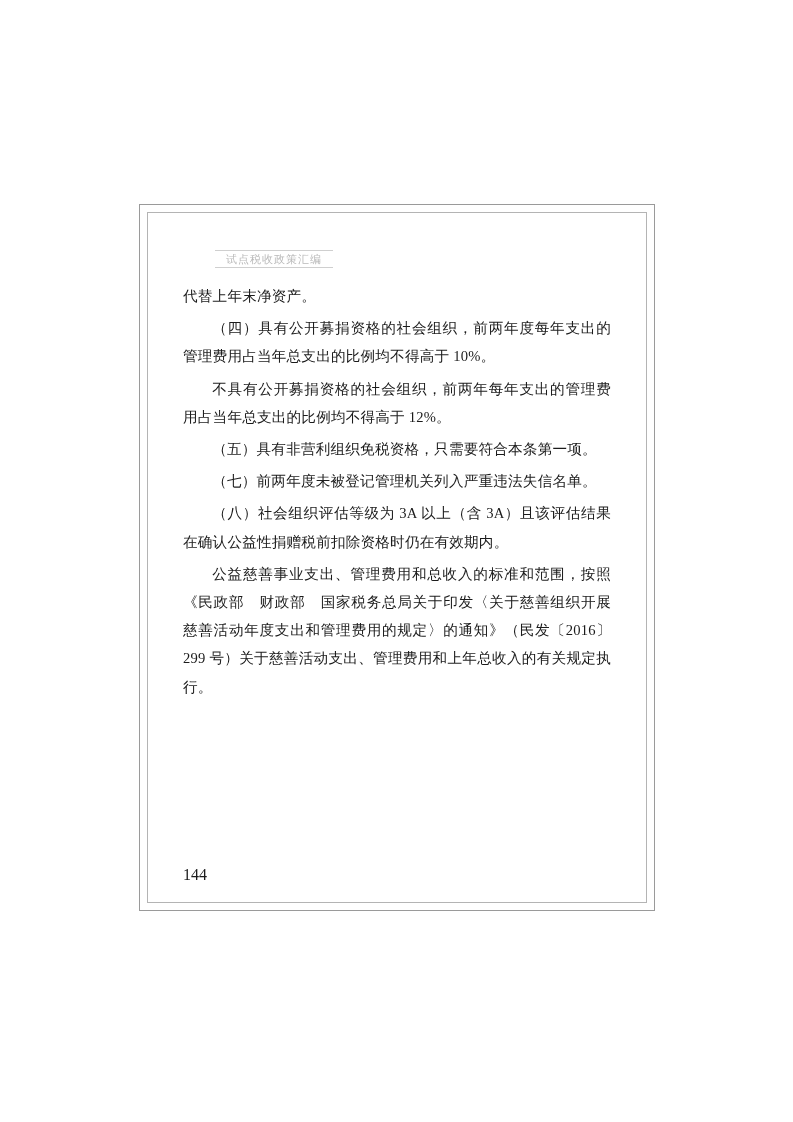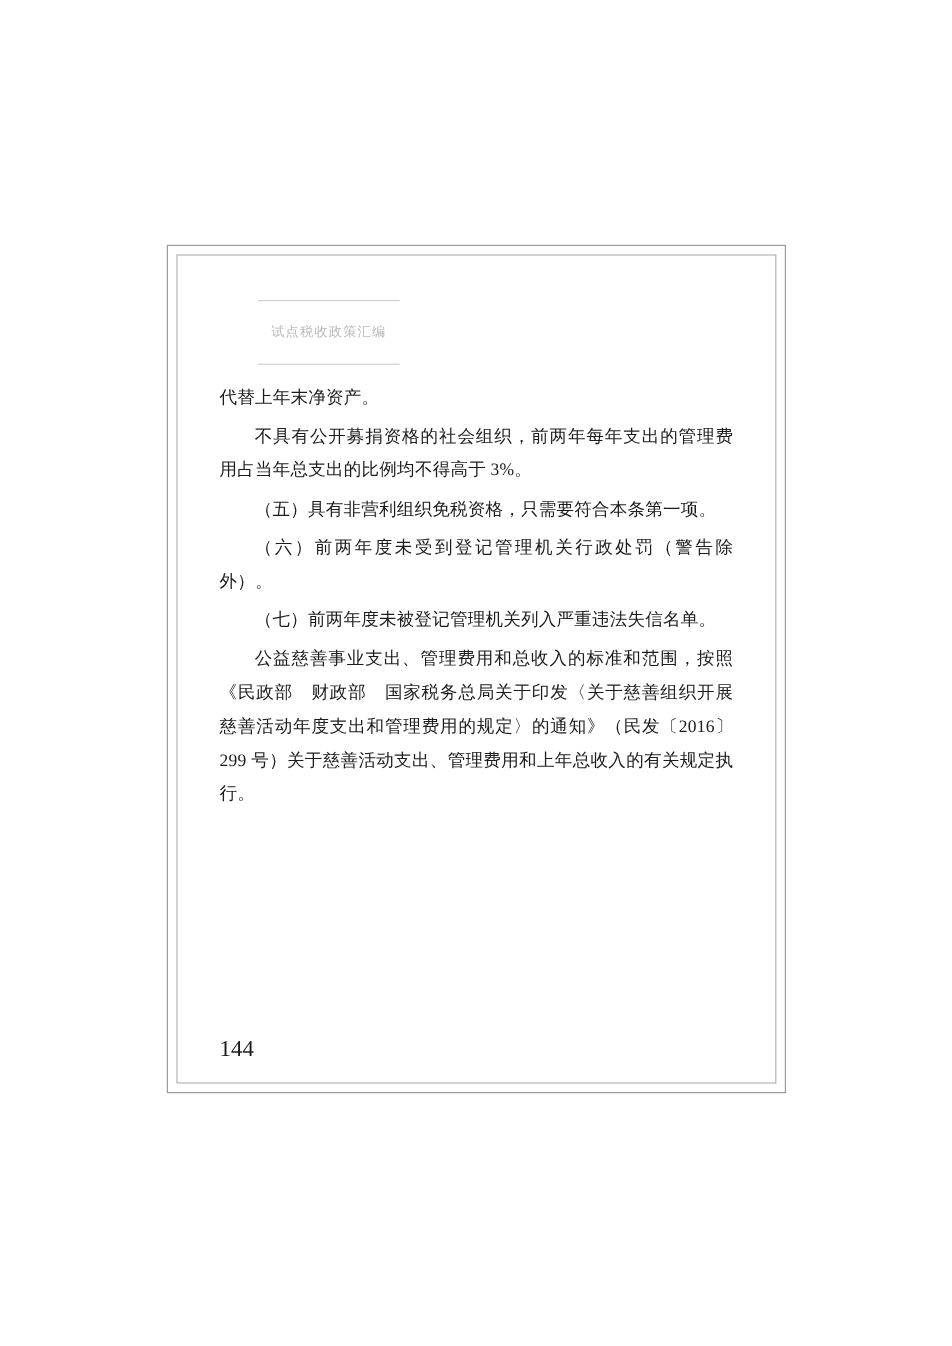--- a/index.html
+++ b/index.html
@@ -56,61 +56,62 @@
     margin: 0 0 14px 32px;
     font-family: "Liberation Serif", "DejaVu Serif", serif;
     font-size: 11px;
     line-height: 14px;
     letter-spacing: 1px;
     color: #b9b9b9;
     white-space: nowrap;
     overflow: hidden;
     border-top: 1px solid #cfcfcf;
     border-bottom: 1px solid #cfcfcf;
-    padding: 19px 0;
+    padding: 1px 0;
     text-align: center;
   }
   p.para {
     margin: 4px 0 1px 0;
     font-size: 14.6px;
     line-height: 28.2px;
     text-align: justify;
     text-justify: inter-ideograph;
     letter-spacing: 0.2px;
     color: #1b1b1b;
   }
   p.indent {
     text-indent: 2em;
   }
   .page-number {
     position: absolute;
     left: 183px;
     top: 866px;
-    font-size: 19px;
+    font-size: 16px;
     line-height: 18px;
     color: #1b1b1b;
     font-family: "Liberation Serif", "DejaVu Serif", serif;
   }
 </style>
 </head>
 <body>
 
 <div class="page">
 
   <div class="frame-outer"></div>
   <div class="frame-inner"></div>
 
   <div class="content">
 
     <div class="header-stamp">试点税收政策汇编</div>
 
     <p class="para">代替上年末净资产。</p>
-    <p class="para indent">不具有公开募捐资格的社会组织，前两年每年支出的管理费用占当年总支出的比例均不得高于 3%。</p>
+    <p class="para indent">（四）具有公开募捐资格的社会组织，前两年度每年支出的管理费用占当年总支出的比例均不得高于 10%。</p>
+    <p class="para indent">不具有公开募捐资格的社会组织，前两年每年支出的管理费用占当年总支出的比例均不得高于 12%。</p>
     <p class="para indent">（五）具有非营利组织免税资格，只需要符合本条第一项。</p>
-    <p class="para indent">（六）前两年度未受到登记管理机关行政处罚（警告除外）。</p>
     <p class="para indent">（七）前两年度未被登记管理机关列入严重违法失信名单。</p>
+    <p class="para indent">（八）社会组织评估等级为 3A 以上（含 3A）且该评估结果在确认公益性捐赠税前扣除资格时仍在有效期内。</p>
     <p class="para indent">公益慈善事业支出、管理费用和总收入的标准和范围，按照《民政部　财政部　国家税务总局关于印发〈关于慈善组织开展慈善活动年度支出和管理费用的规定〉的通知》（民发〔2016〕299 号）关于慈善活动支出、管理费用和上年总收入的有关规定执行。</p>
 
   </div>
 
   <div class="page-number">144</div>
 
 </div>
 
 </body></html>

